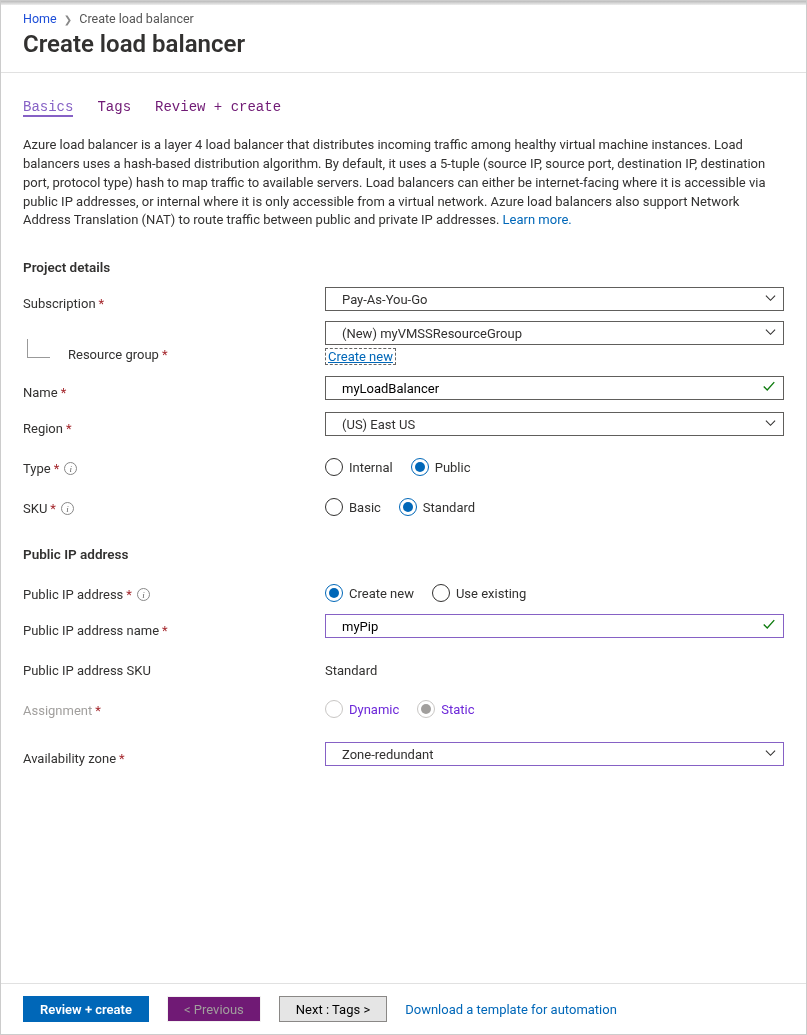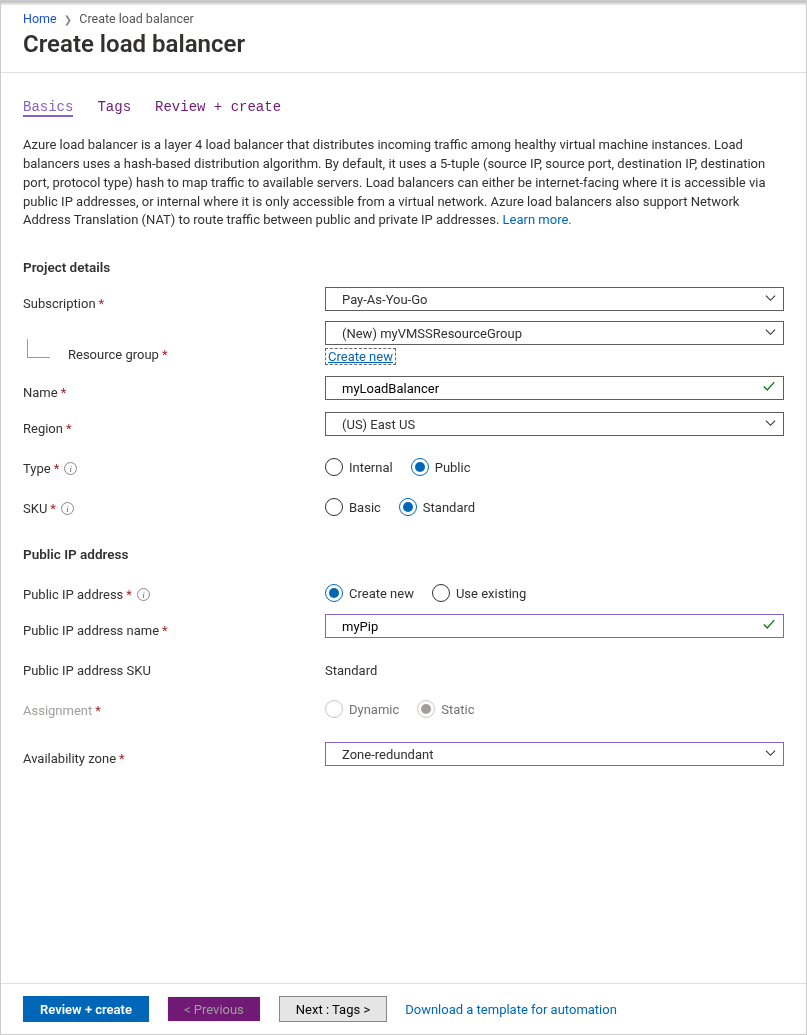--- a/index.html
+++ b/index.html
@@ -176,21 +176,21 @@
   .radio-circle.disabled { border-color: #c8c6c4; cursor: default; }
   .radio-circle.selected { border-color: #0067b8; }
   .radio-circle.selected::after {
     content: "";
     width: 10px; height: 10px;
     border-radius: 50%;
     background: #0067b8;
   }
   .radio-circle.disabled.selected { border-color: #c8c6c4; }
   .radio-circle.disabled.selected::after { background: #a19f9d; }
-  .radio.disabled { color: #737373; }
+  .radio.disabled { color: #6d28d9; }
   .static-value { font-size: 13px; }
   .footer {
     position: absolute;
     bottom: 0;
     left: 0; right: 0;
     border-top: 1px solid #e1e1e1;
     padding: 12px 22px;
     display: flex;
     align-items: center;
     gap: 18px;

